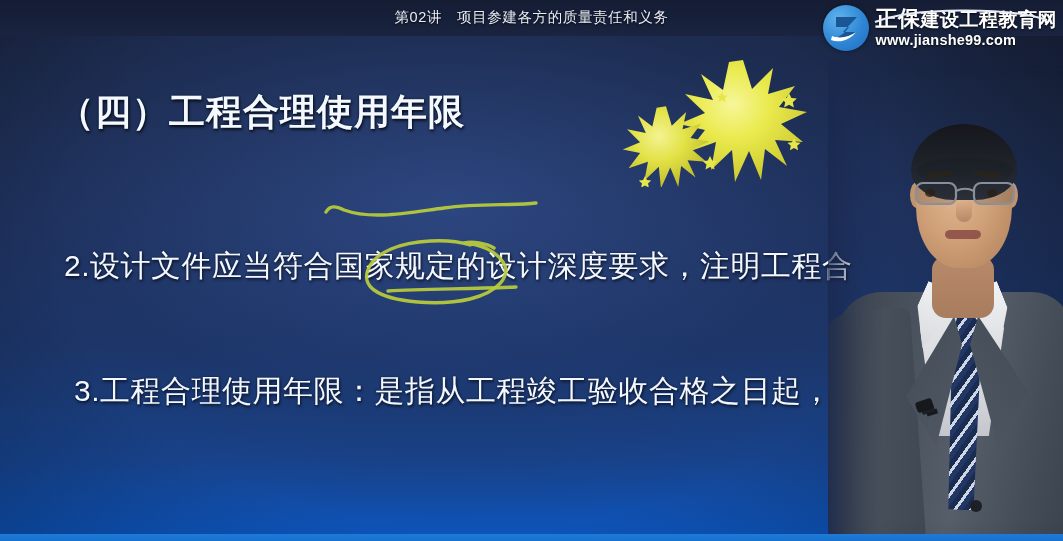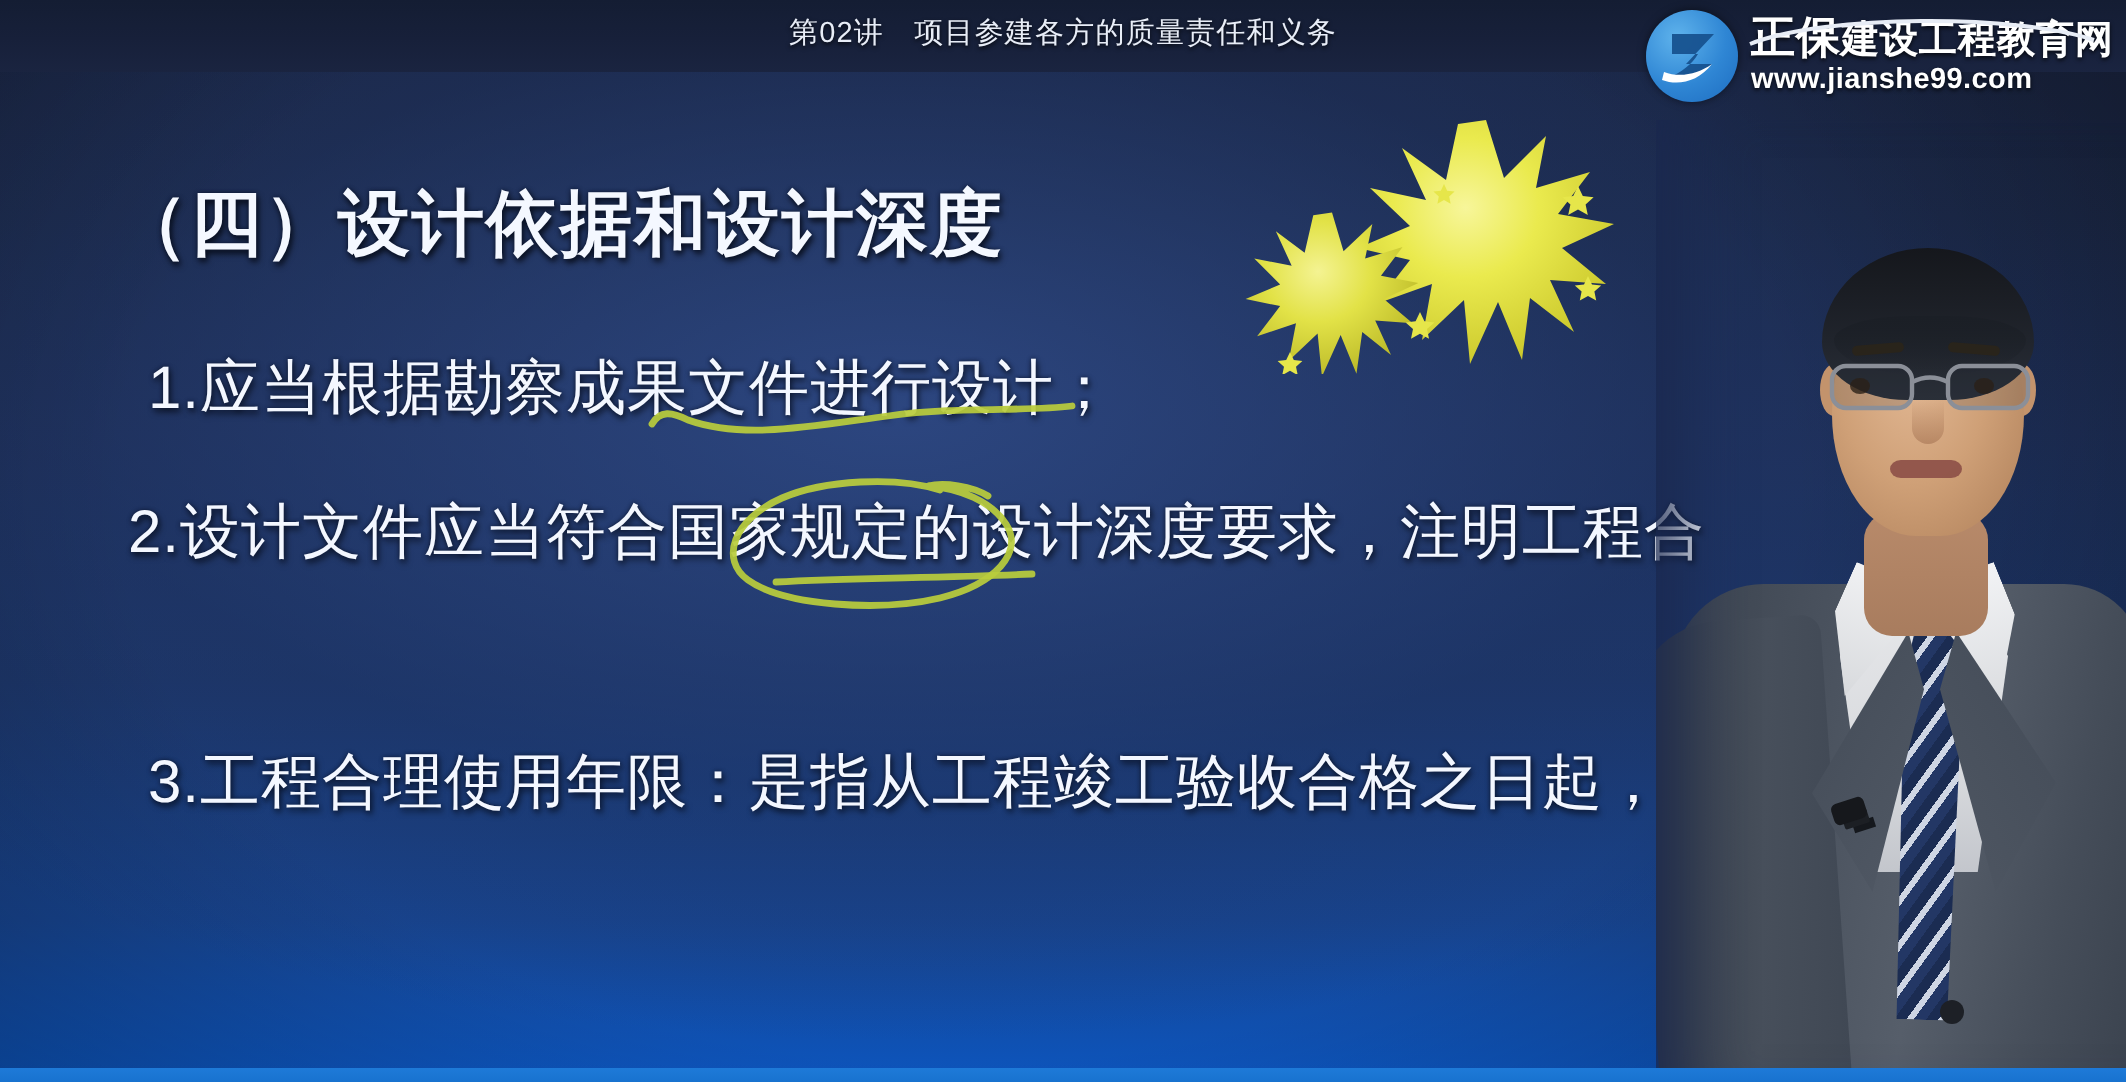--- a/index.html
+++ b/index.html
@@ -429,22 +429,21 @@
         <path d="M171,41 l2.4,5 5.4,.6 -4,3.6 1.1,5.3 -4.9,-2.7 -4.9,2.7 1.1,-5.3 -4,-3.6 5.4,-.6 Z"></path>
         <path d="M176,86 l2,4.2 4.6,.5 -3.4,3.1 .9,4.5 -4.1,-2.3 -4.1,2.3 .9,-4.5 -3.4,-3.1 4.6,-.5 Z"></path>
         <path d="M92,104 l2.2,4.6 5,.6 -3.7,3.3 1,4.9 -4.5,-2.5 -4.5,2.5 1,-4.9 -3.7,-3.3 5,-.6 Z"></path>
         <path d="M27,124 l1.9,4 4.3,.5 -3.2,2.9 .9,4.2 -3.9,-2.2 -3.9,2.2 .9,-4.2 -3.2,-2.9 4.3,-.5 Z"></path>
         <path d="M104,40 l1.6,3.4 3.7,.4 -2.7,2.5 .7,3.6 -3.3,-1.9 -3.3,1.9 .7,-3.6 -2.7,-2.5 3.7,-.4 Z"></path>
       </g>
     </svg>
   </div>
 
   <div class="slide-text">
-    <div class="heading">（四）设计依据和设计深度</div>
-    <div class="body-line line-1">1.应当根据勘察成果文件进行设计；</div>
+    <div class="heading">（四）工程合理使用年限</div>
     <div class="body-line line-2">2.设计文件应当符合国家规定的设计深度要求，注明工程合</div>
     <div class="body-line line-4">3.工程合理使用年限：是指从工程竣工验收合格之日起，工</div>
   </div>
 
   <div class="annotations">
     <svg viewBox="0 0 1063 541" width="1063" height="541" aria-hidden="true">
 
       <path d="M326,212 C330,205 336,206 344,210 C372,220 406,213 444,208
                C480,203 512,206 536,203" fill="none" stroke="#b9cc3c" stroke-width="3.4" stroke-linecap="round" stroke-linejoin="round" opacity="0.93"></path>
 

